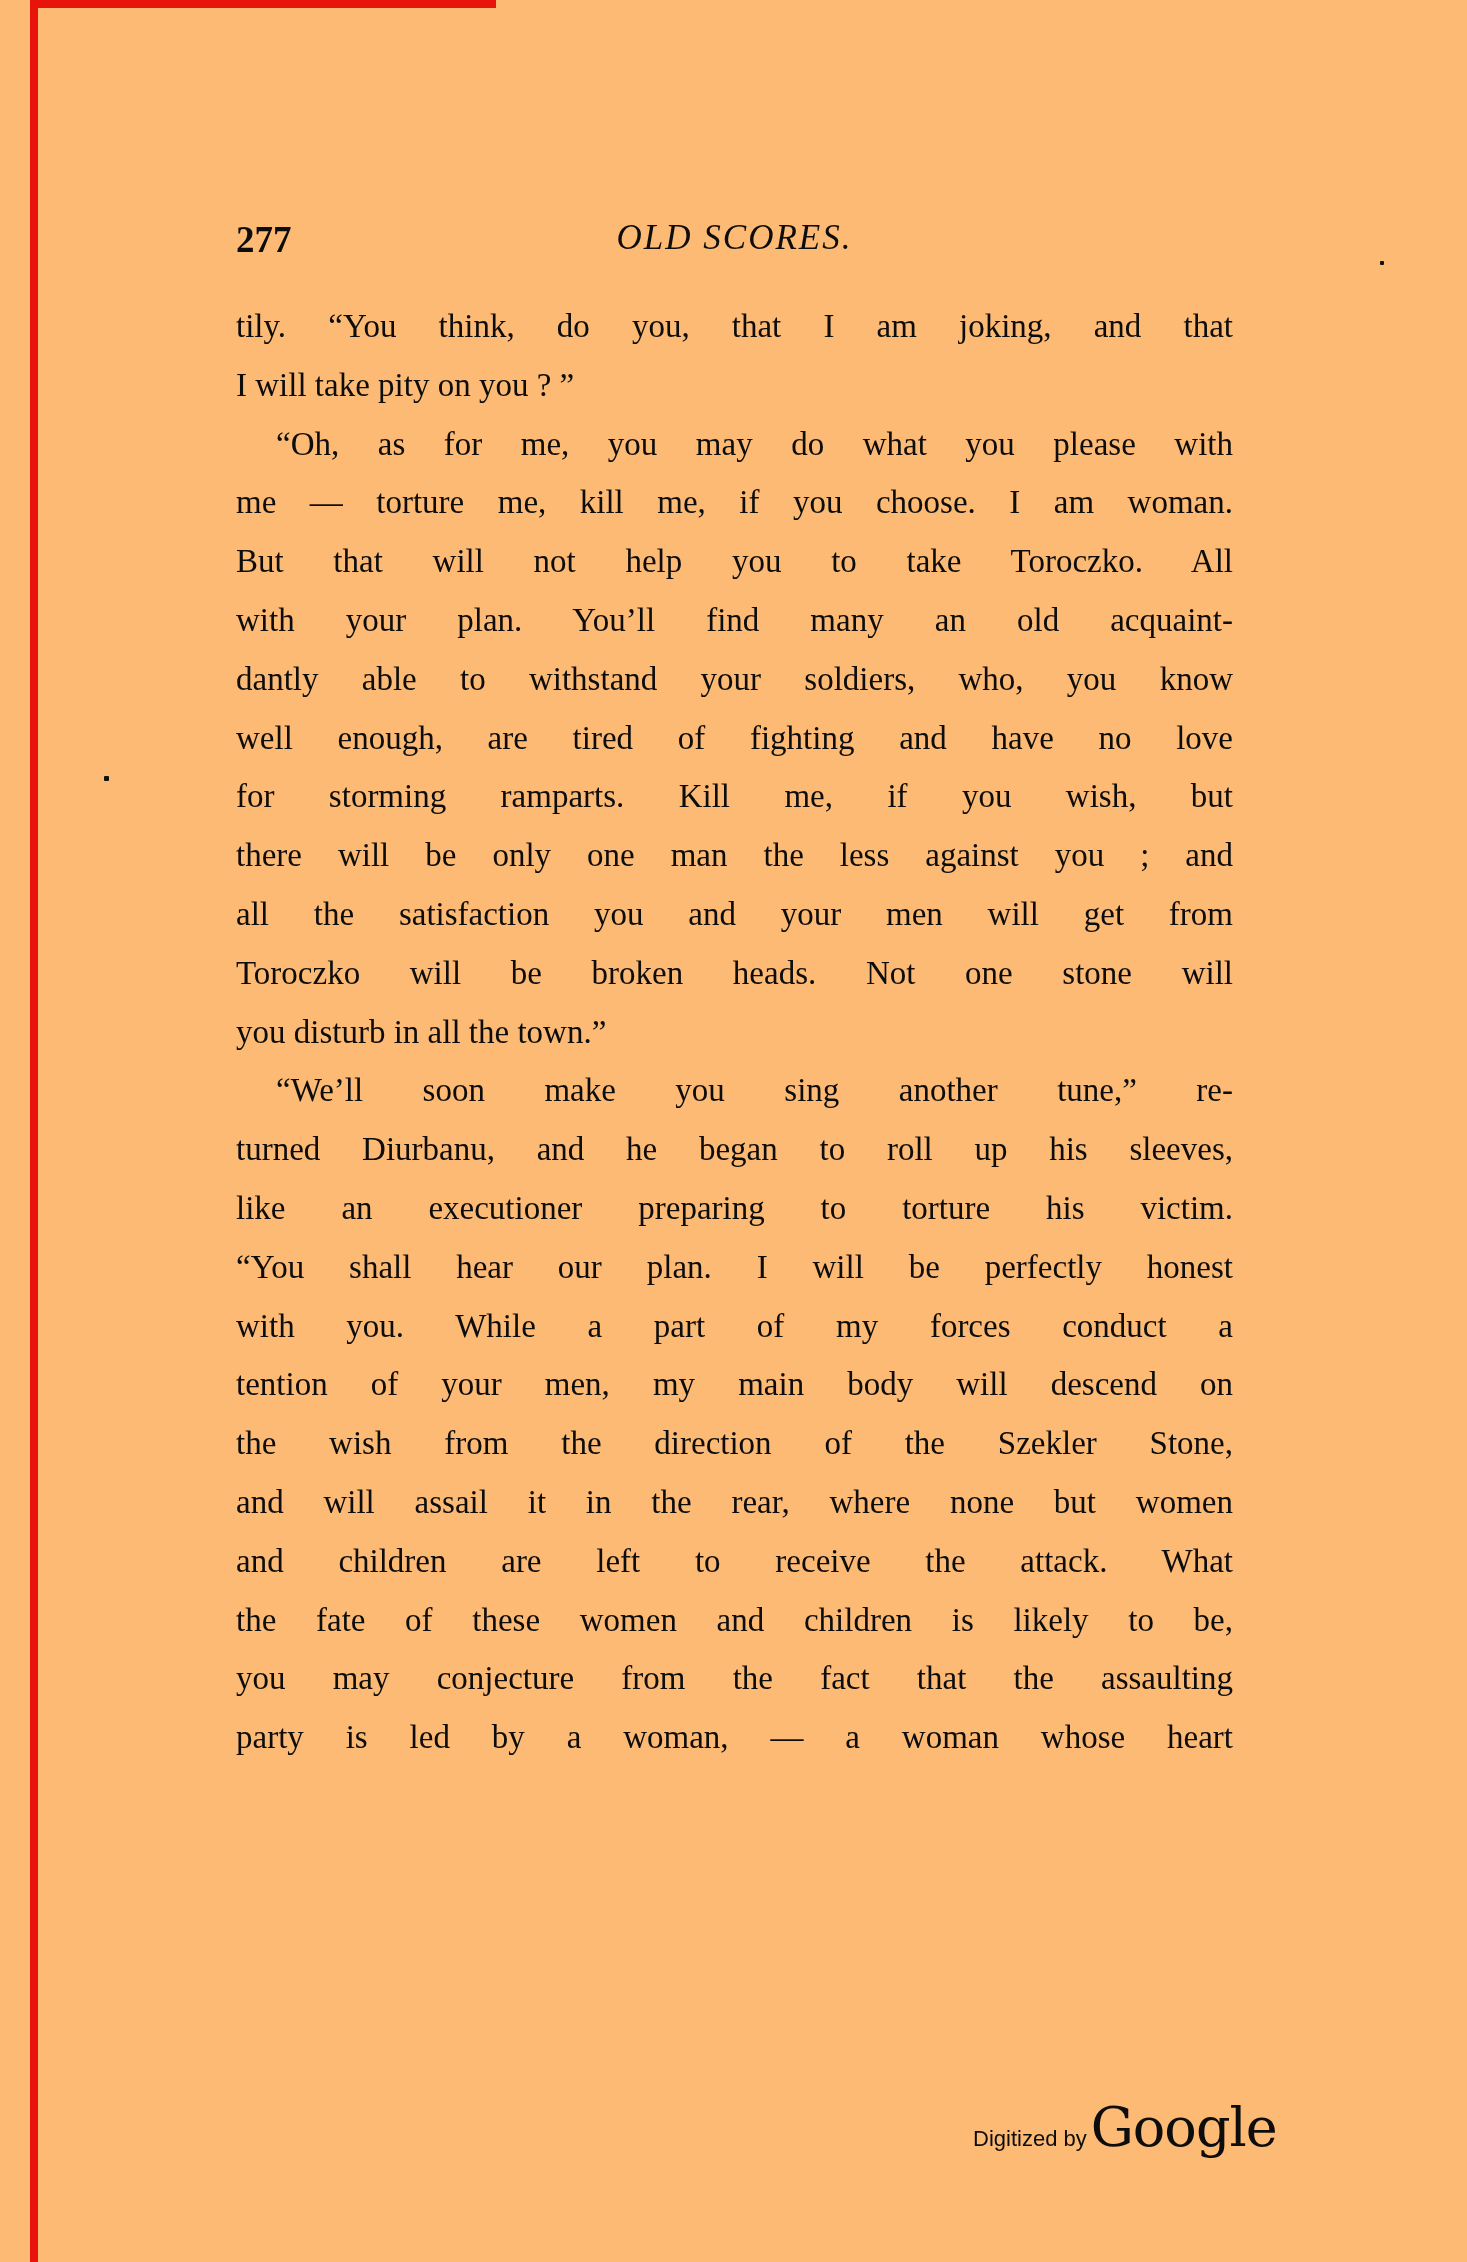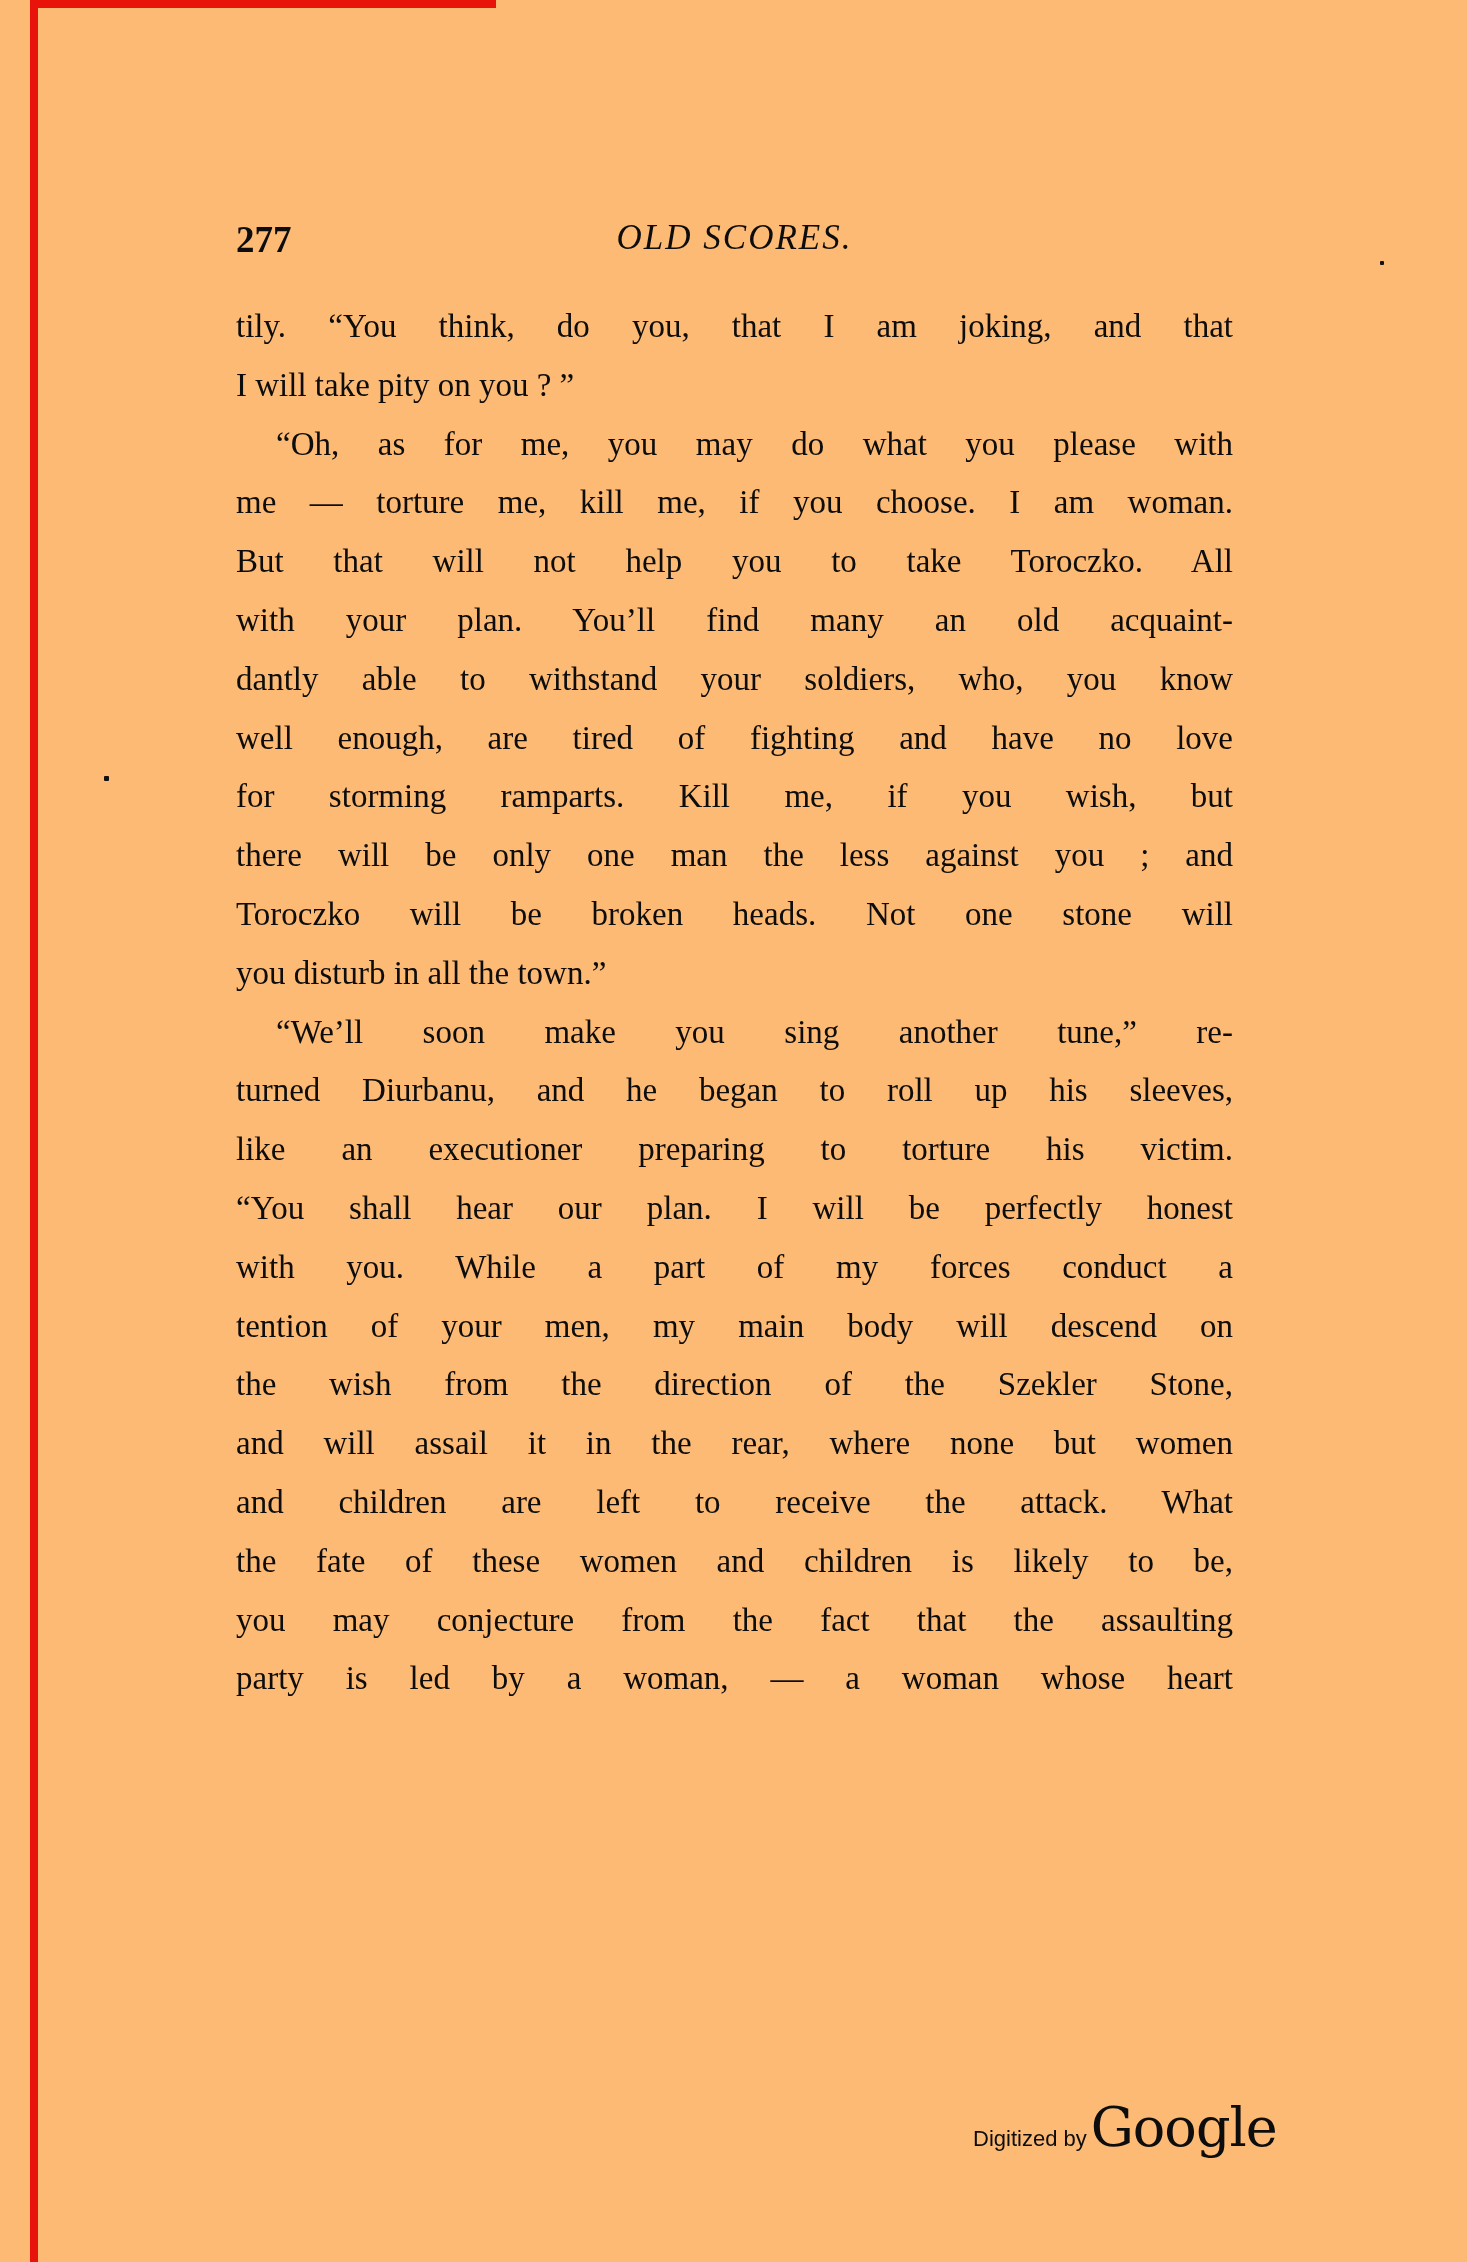--- a/index.html
+++ b/index.html
@@ -119,20 +119,21 @@
       <div class="line">tily. “You think, do you, that I am joking, and that</div>
       <div class="line nojust">I will take pity on you ? ”</div>
       <div class="line indent">“Oh, as for me, you may do what you please with</div>
       <div class="line">me — torture me, kill me, if you choose. I am woman.</div>
       <div class="line">But that will not help you to take Toroczko. All</div>
       <div class="line">with your plan. You’ll find many an old acquaint-</div>
       <div class="line">dantly able to withstand your soldiers, who, you know</div>
       <div class="line">well enough, are tired of fighting and have no love</div>
       <div class="line">for storming ramparts. Kill me, if you wish, but</div>
       <div class="line">there will be only one man the less against you ; and</div>
+      <div class="line">all the satisfaction you and your men will get from</div>
       <div class="line">Toroczko will be broken heads. Not one stone will</div>
       <div class="line nojust">you disturb in all the town.”</div>
       <div class="line indent">“We’ll soon make you sing another tune,” re-</div>
       <div class="line">turned Diurbanu, and he began to roll up his sleeves,</div>
       <div class="line">like an executioner preparing to torture his victim.</div>
       <div class="line">“You shall hear our plan. I will be perfectly honest</div>
       <div class="line">with you. While a part of my forces conduct a</div>
       <div class="line">tention of your men, my main body will descend on</div>
       <div class="line">the wish from the direction of the Szekler Stone,</div>
       <div class="line">and will assail it in the rear, where none but women</div>

